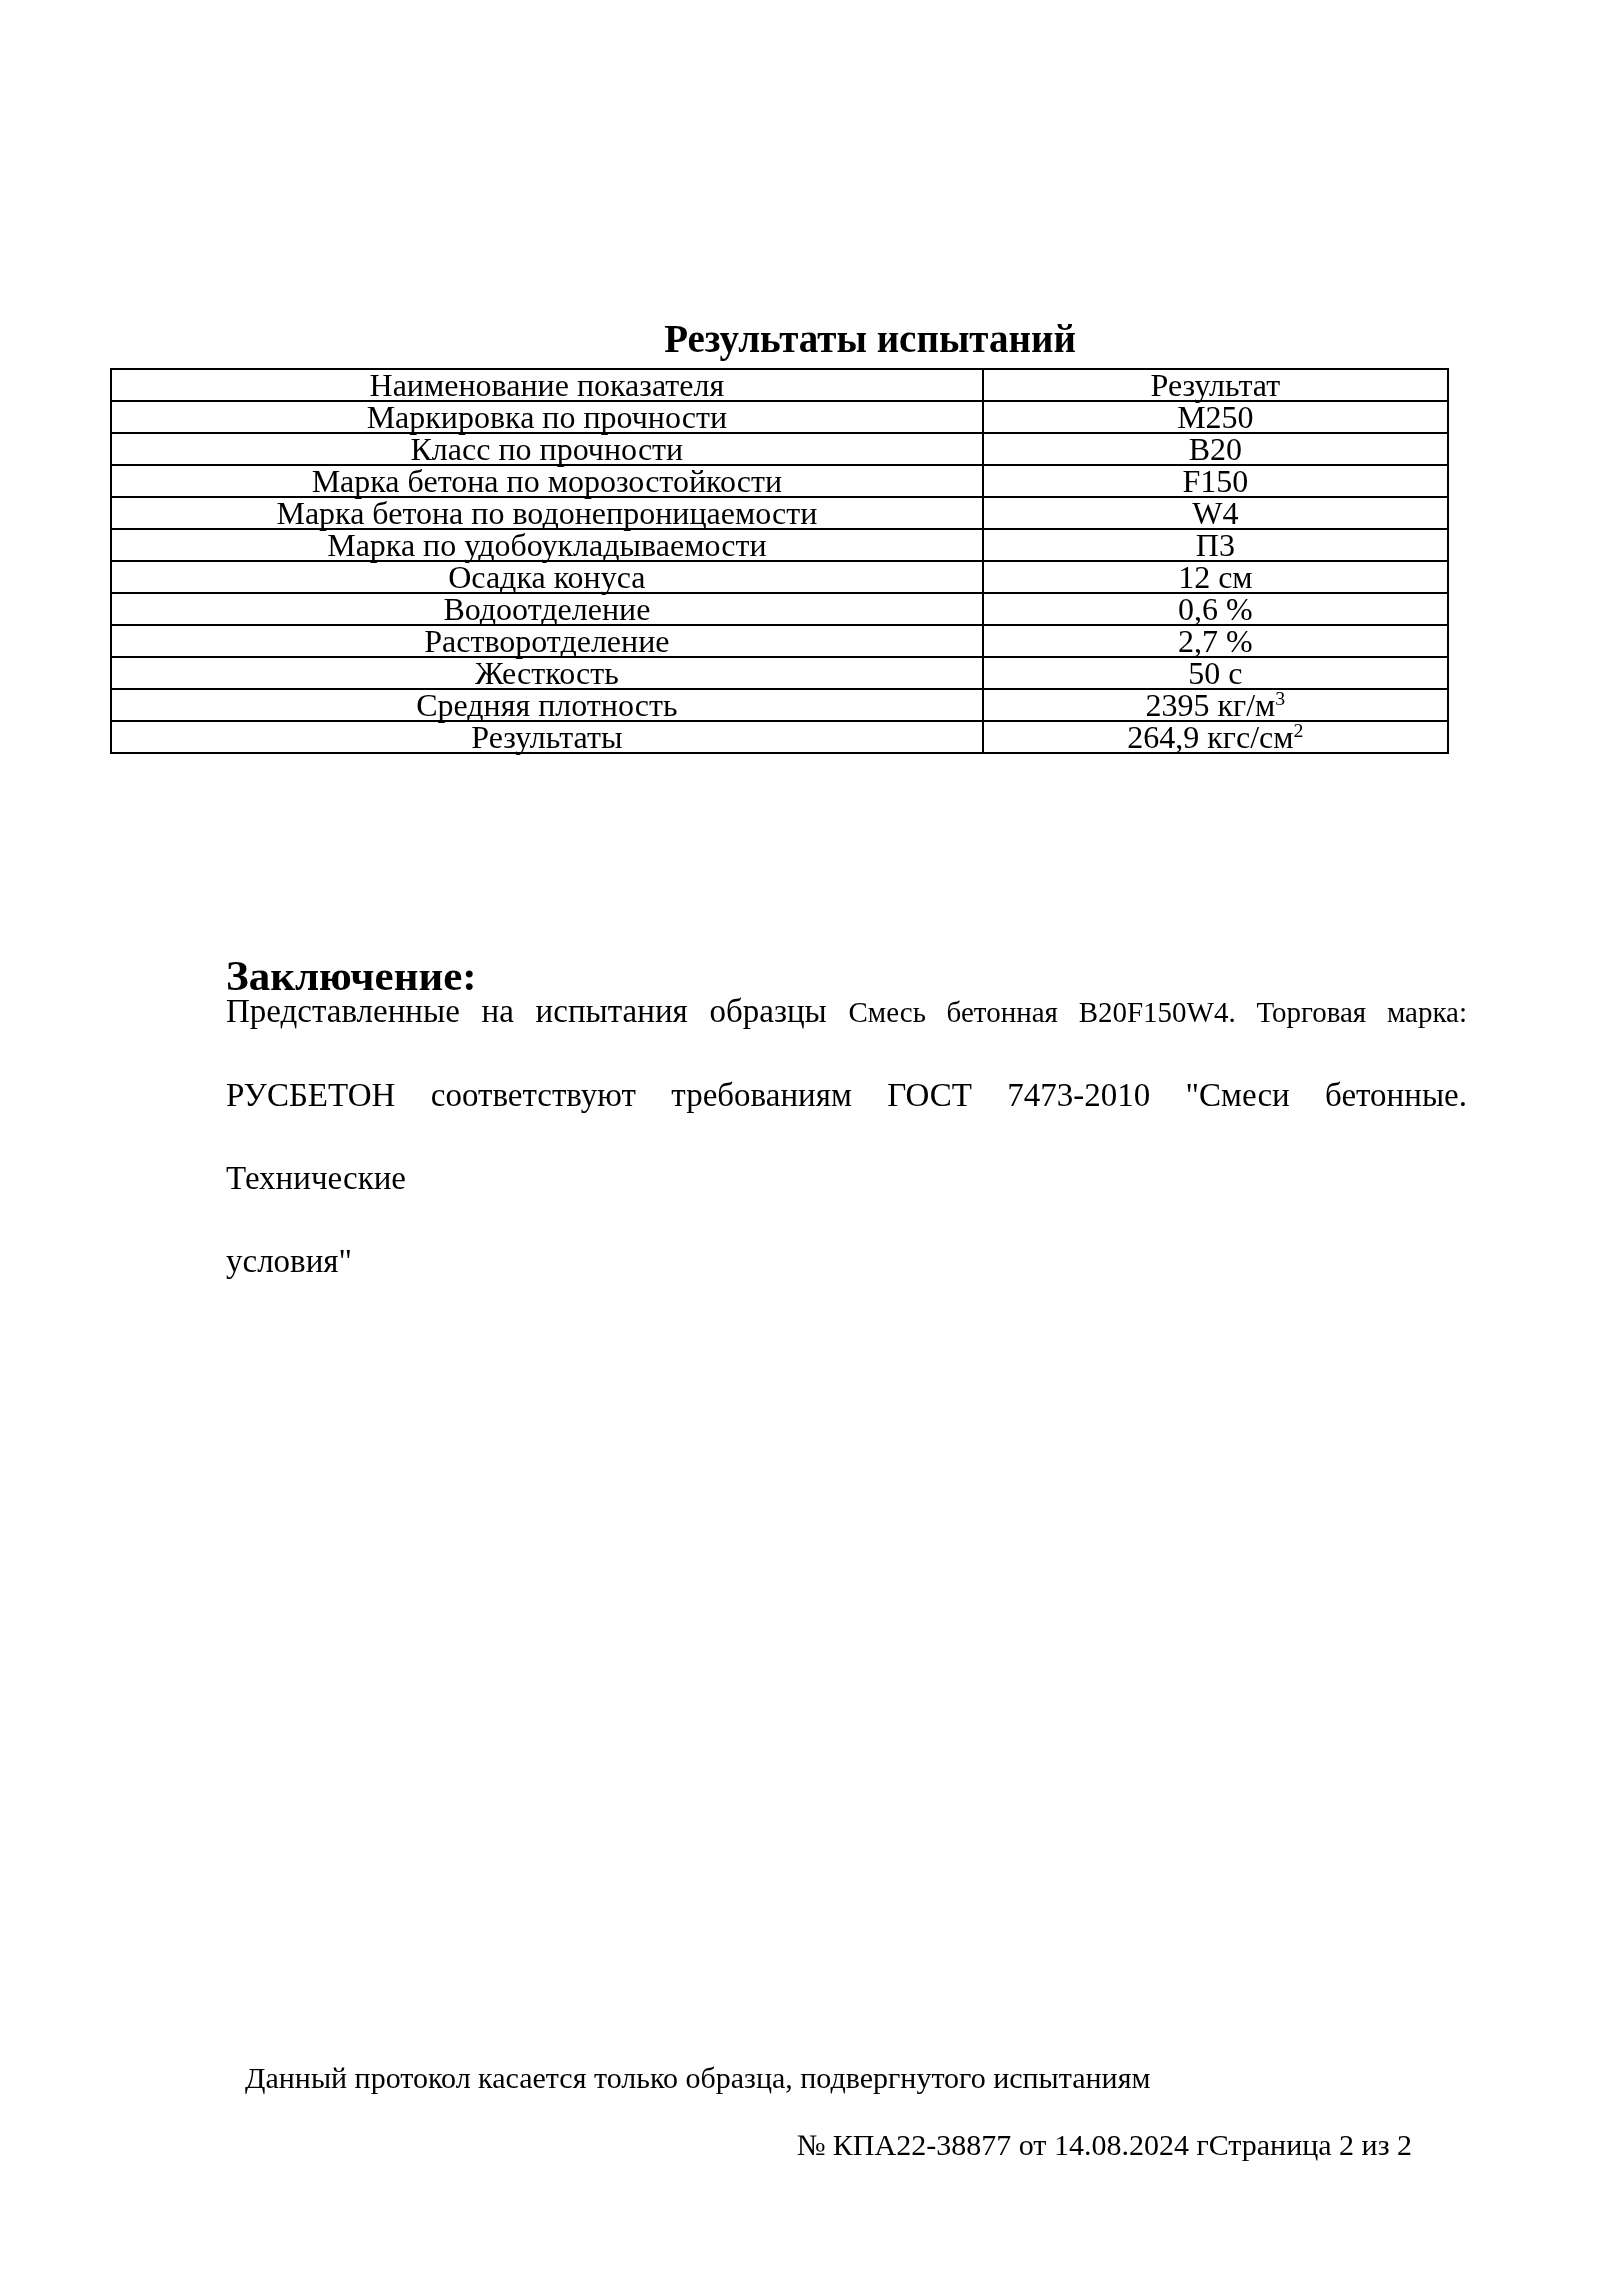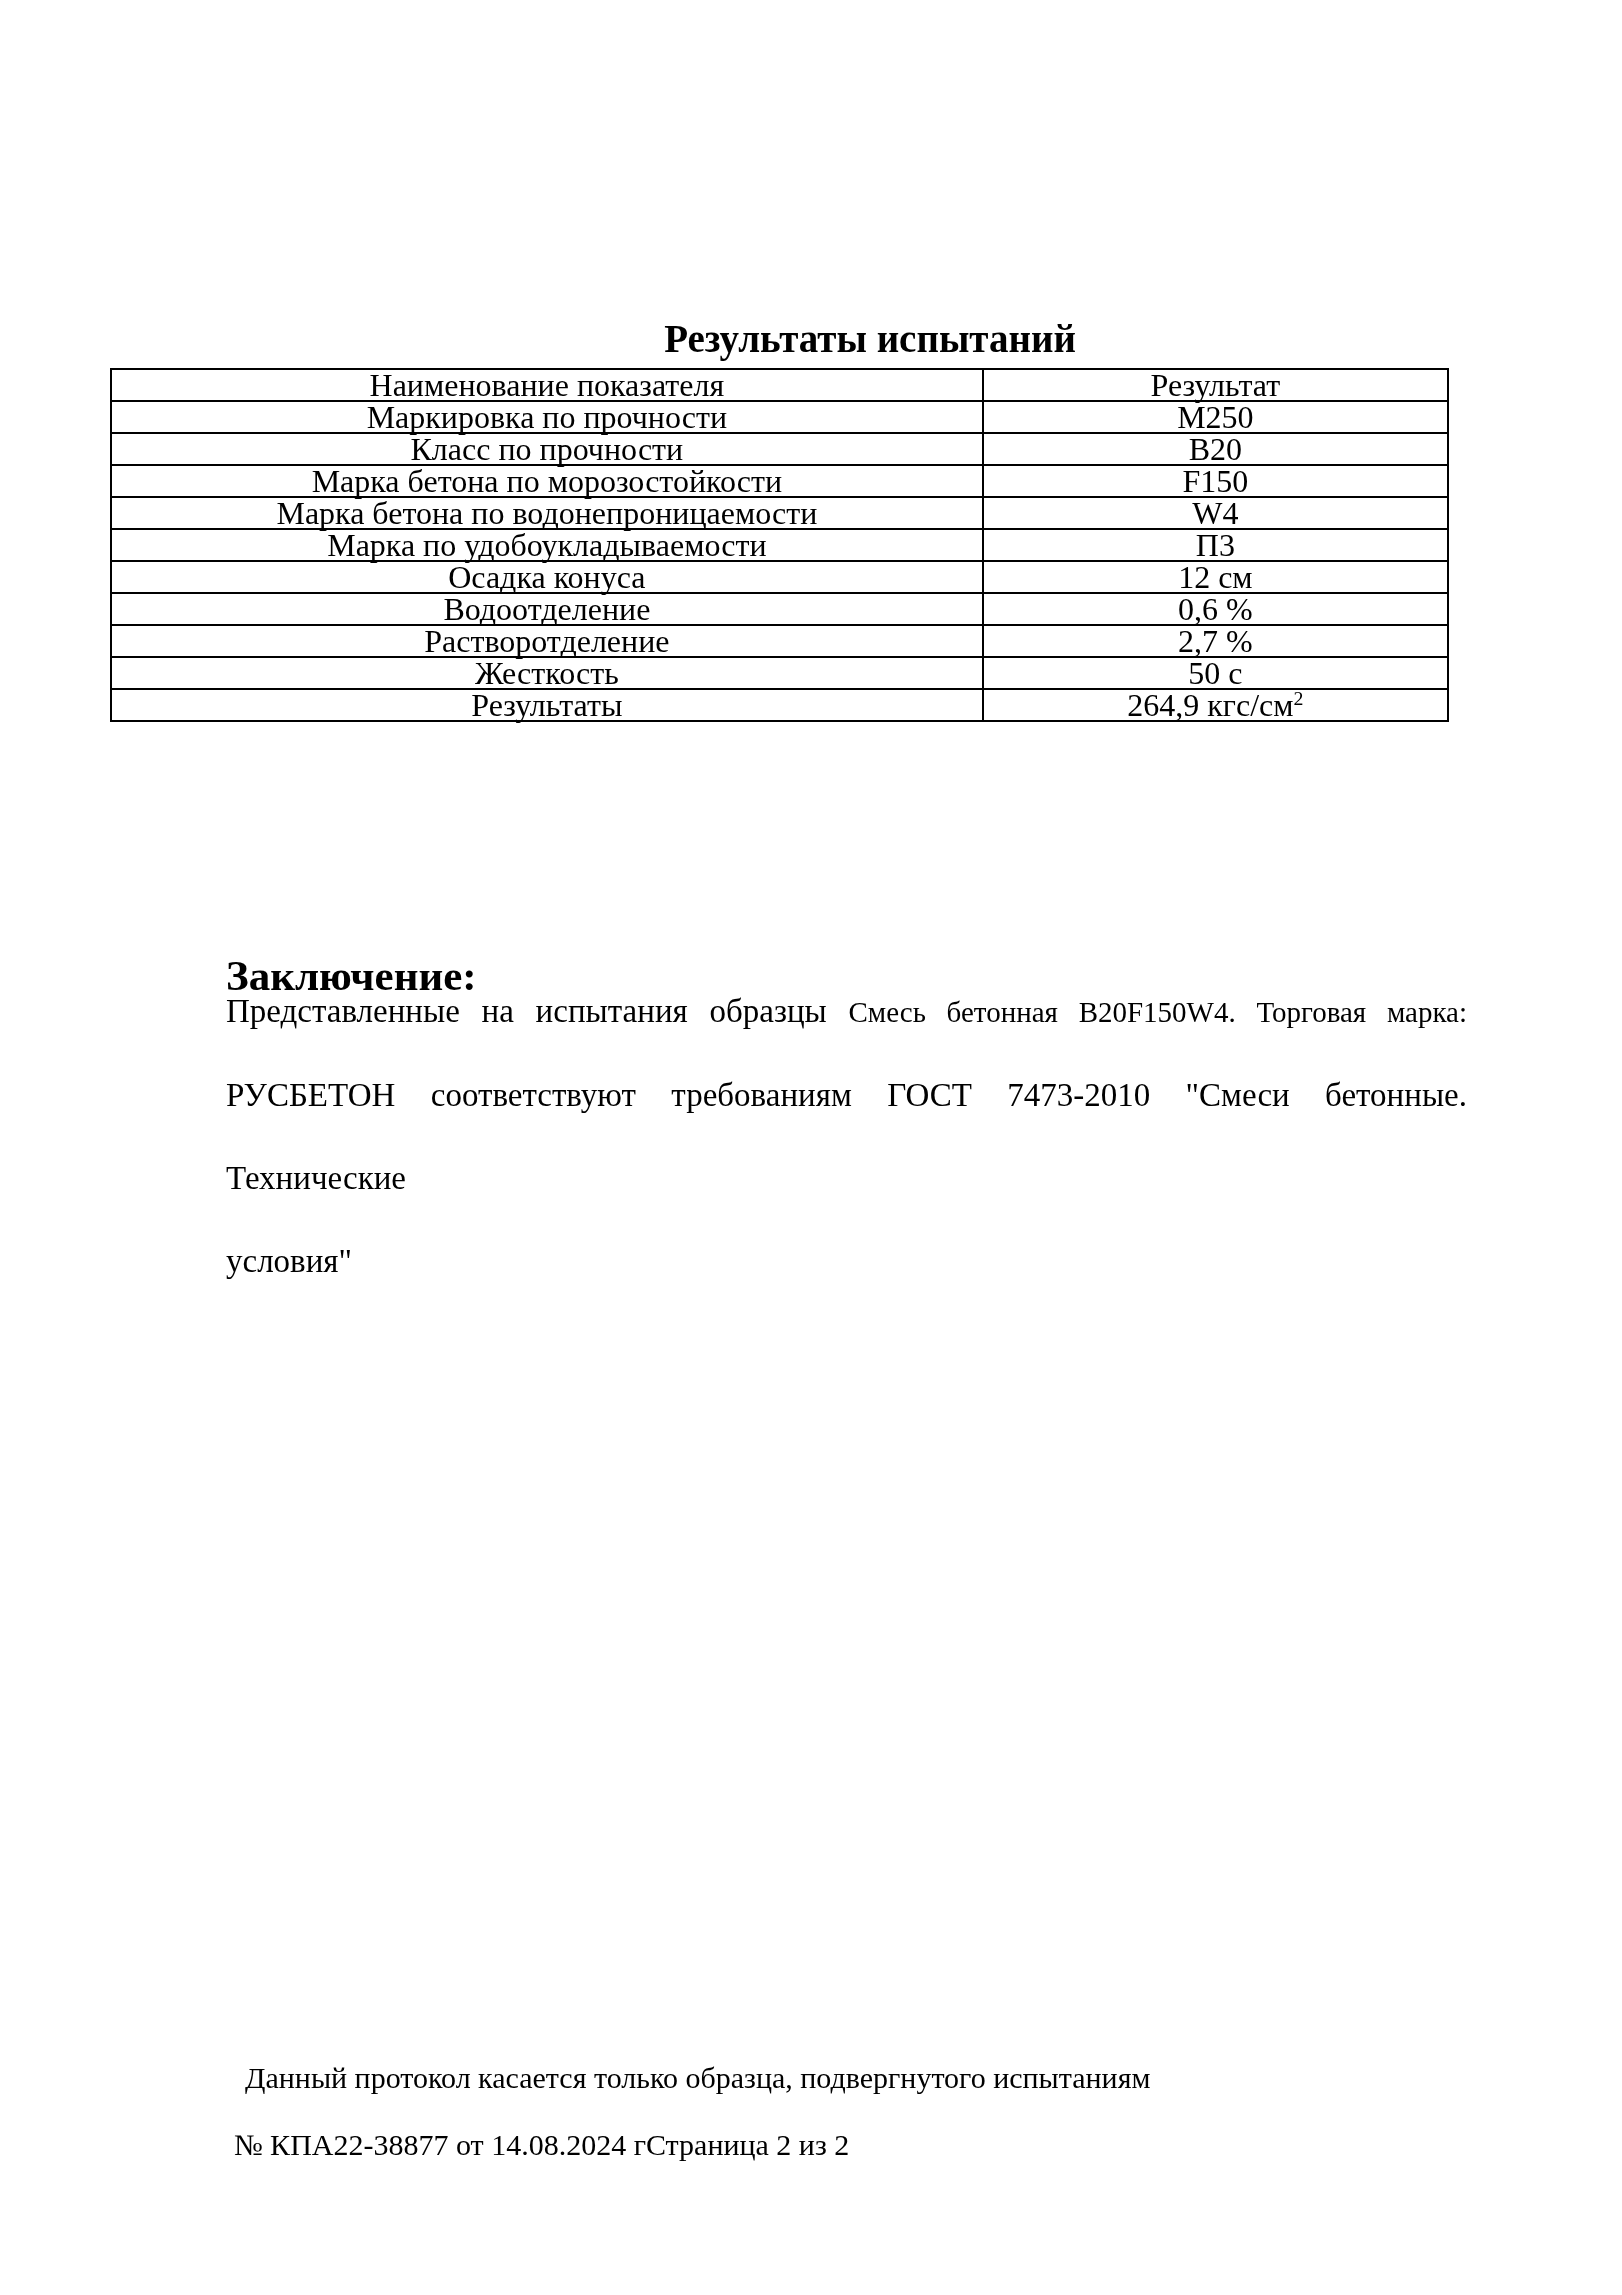--- a/index.html
+++ b/index.html
@@ -93,21 +93,21 @@
     font-size: 30px;
     line-height: 1.2;
     white-space: nowrap;
   }
   .footer-row {
     position: absolute;
     left: 234px;
     top: 2127px;
     width: 1178px;
     display: flex;
-    justify-content: flex-start;
+    justify-content: flex-end;
     align-items: baseline;
     font-size: 30px;
     line-height: 1.2;
   }
   .footer-row .doc-number   { white-space: nowrap; }
   .footer-row .page-number  { white-space: nowrap; }
 </style>
 </head>
 <body>
 
@@ -155,20 +155,24 @@
       </tr>
       <tr>
         <td>Растворотделение</td>
         <td><span>2,7 %</span><sup></sup></td>
       </tr>
       <tr>
         <td>Жесткость</td>
         <td><span>50 с</span><sup></sup></td>
       </tr>
       <tr>
+        <td>Средняя плотность</td>
+        <td><span>2395 кг/м</span><sup>3</sup></td>
+      </tr>
+      <tr>
         <td>Результаты</td>
         <td><span>264,9 кгс/см</span><sup>2</sup></td>
       </tr>
     </tbody>
   </table>
 
   <div class="conclusion-heading">Заключение:</div>
 
   <div class="conclusion-paragraph">
     <div class="para-line justified"><span class="seg-large">Представленные на испытания образцы</span> <span class="seg-small">Смесь бетонная B20F150W4. Торговая марка:</span></div>

